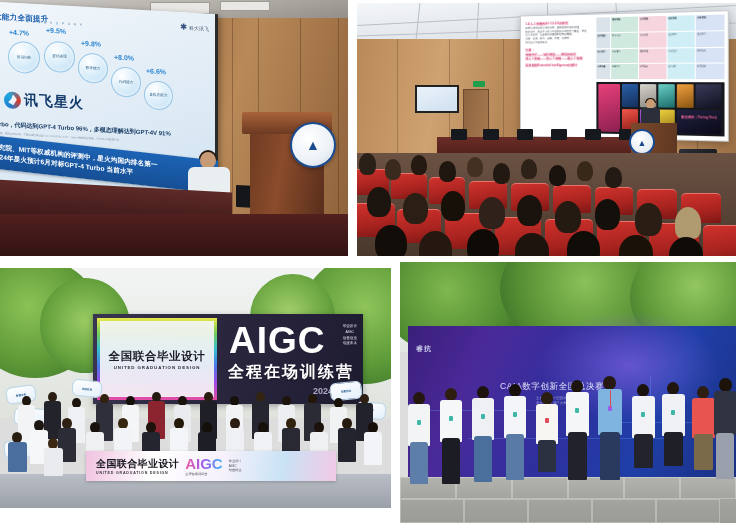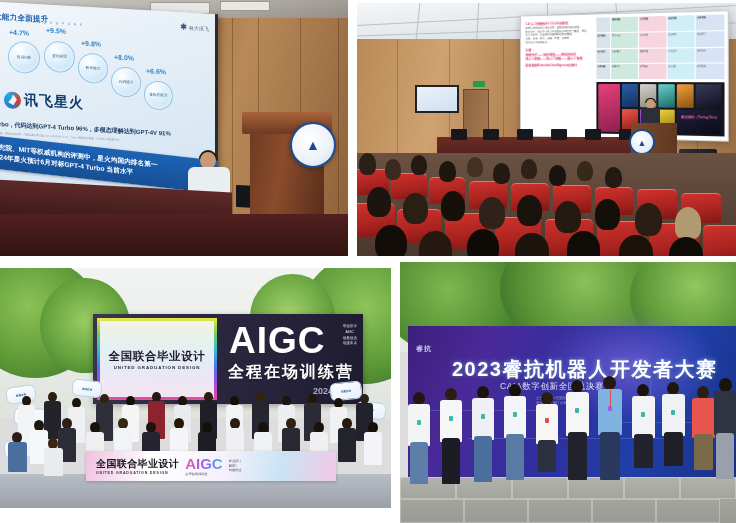--- a/index.html
+++ b/index.html
@@ -696,21 +696,20 @@
 
     <div class="br-backdrop">
       <div class="br-glow"></div>
       <div class="br-circuit" style="left:20px;top:84px;width:110px;height:1px;"></div>
       <div class="br-circuit" style="left:200px;top:96px;width:120px;height:1px;"></div>
       <div class="br-circuit" style="left:60px;top:112px;width:200px;height:1px;"></div>
       <div class="br-circuit" style="left:140px;top:60px;width:1px;height:70px;"></div>
       <div class="br-circuit" style="left:242px;top:50px;width:1px;height:80px;"></div>
 
       <div class="br-logo">睿抗</div>
-      <div class="br-title">2023睿抗机器人开发者大赛</div>
       <div class="br-sub">CAIA数字创新全国总决赛</div>
       <div class="br-org">
         <div>主办单位：中国自动化学会</div>
         <div>承办单位：浙江大学</div>
       </div>
     </div>
 
     <div class="br-ground">
       <div class="br-tile" style="left:0;top:0;width:56px;height:22px;"></div>
       <div class="br-tile" style="left:56px;top:0;width:56px;height:22px;"></div>

